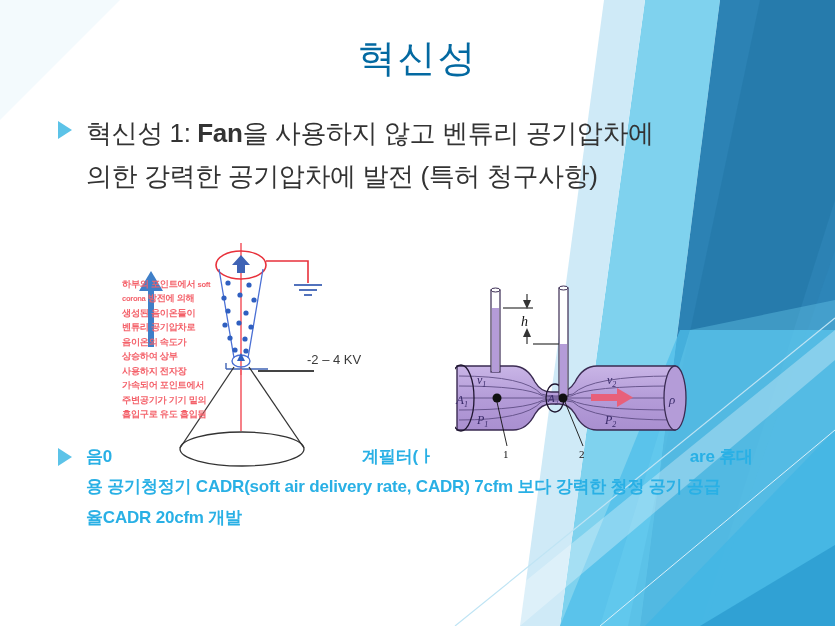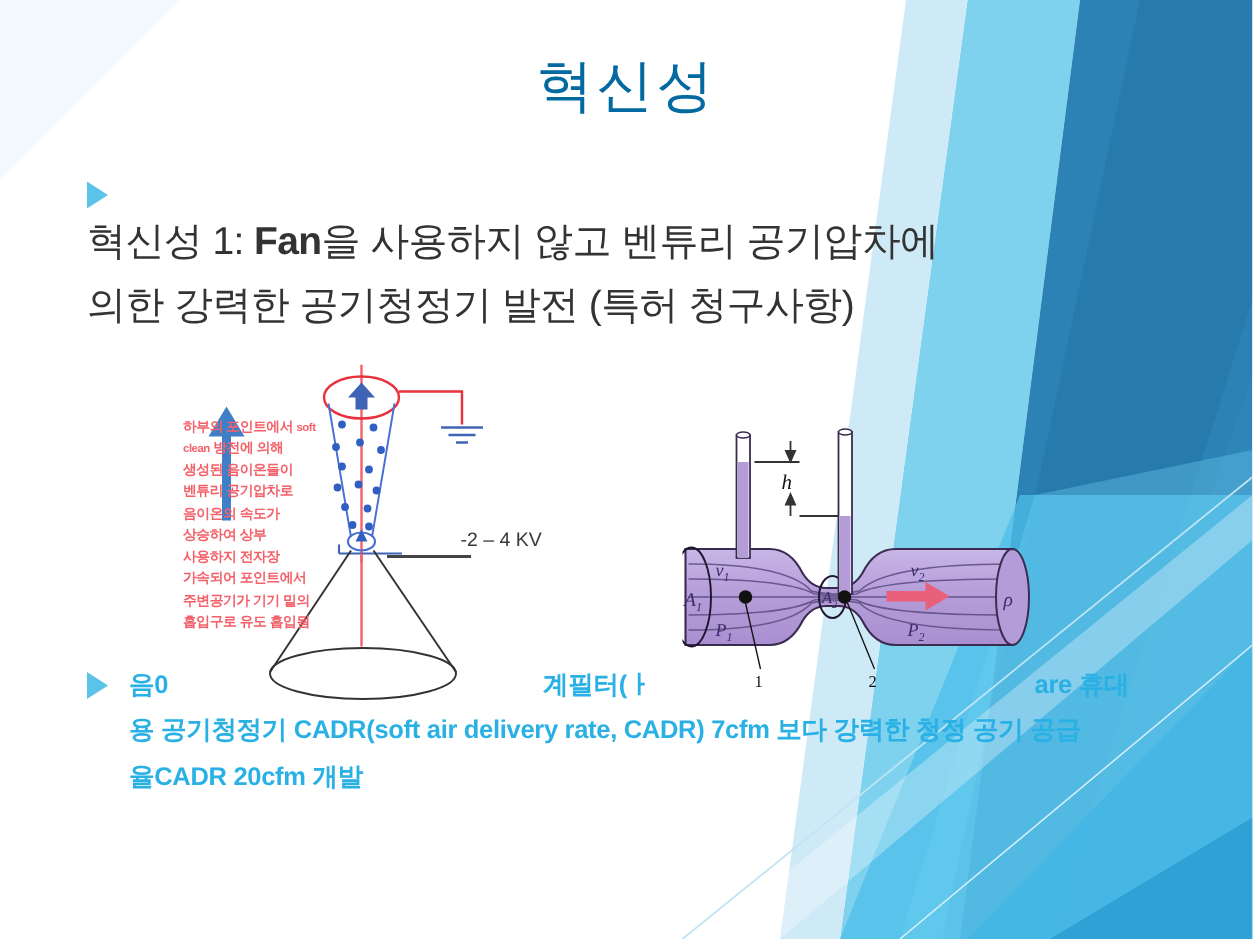--- a/index.html
+++ b/index.html
@@ -41,21 +41,21 @@
   }
   .bullet-mark {
     width: 0; height: 0;
     border-top: 9px solid transparent;
     border-bottom: 9px solid transparent;
     border-left: 14px solid #5cc3e8;
     margin-top: 9px;
     margin-right: 14px;
     flex: 0 0 auto;
   }
-  .bullet-1 { left: 58px; top: 112px; width: 740px; flex-direction: column; }
+  .bullet-1 { left: 58px; top: 112px; width: 740px; }
   .bullet-1 .btext {
     font-size: 26px;
     color: #333333;
     line-height: 1.65;
     letter-spacing: -0.4px;
   }
   .bullet-1 .btext b { font-weight: bold; }
 
   .bullet-2 { left: 58px; top: 442px; width: 755px; }
   .bullet-2 .btext {
@@ -120,21 +120,21 @@
 
     <polygon points="0,0 120,0 0,120" fill="#f3fafd"></polygon>
   </svg>
 
   <div class="title">혁신성</div>
 
   <div class="bullet-row bullet-1">
     <div class="bullet-mark"></div>
     <div class="btext">
       <div><span>혁신성 1: </span><b>Fan</b><span>을 사용하지 않고 벤튜리 공기압차에</span></div>
-      <div>의한 강력한 공기청정기 발전 (특허 청구사항)</div>
+      <div>의한 강력한 공기압차에 발전 (특허 청구사항)</div>
     </div>
   </div>
 
   <svg class="diagram-left" viewBox="0 0 270 232" xmlns="http://www.w3.org/2000/svg">
 
     <line x1="123" y1="0" x2="123" y2="132" stroke="#f4616a" stroke-width="1.6"></line>
 
     <ellipse cx="123" cy="22" rx="25" ry="14" fill="none" stroke="#e8313b" stroke-width="1.6"></ellipse>
 
     <path d="M123 12 L132 22 L127 22 L127 30 L119 30 L119 22 L114 22 Z" fill="#3f63b5"></path>
@@ -181,21 +181,21 @@
     <line x1="140" y1="128" x2="196" y2="128" stroke="#444" stroke-width="2"></line>
 
     <g fill="#3f7fc8">
       <rect x="30" y="42" width="6" height="62"></rect>
       <path d="M33 28 L45 48 L21 48 Z"></path>
     </g>
   </svg>
 
   <div class="red-note">
     <div>하부의 포인트에서 <span class="sm">soft</span></div>
-    <div><span class="sm">clean</span> 방전에 의해</div>
+    <div><span class="sm">corona</span> 방전에 의해</div>
     <div>생성된 음이온들이</div>
     <div>벤튜리 공기압차로</div>
     <div>음이온의 속도가</div>
     <div>상승하여 상부</div>
     <div>사용하지 전자장</div>
     <div>가속되어 포인트에서</div>
     <div>주변공기가 기기 밑의</div>
     <div>흡입구로 유도 흡입됨</div>
   </div>
 

